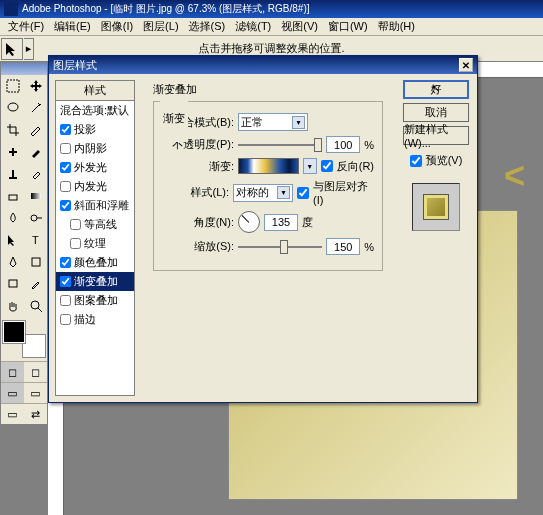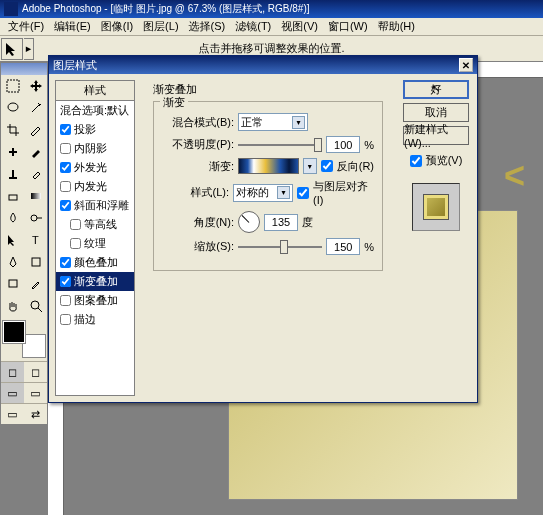--- a/index.html
+++ b/index.html
@@ -34,21 +34,21 @@
 .dlg-title{background:linear-gradient(#0a246a,#3a6ac0);color:#fff;height:18px;display:flex;align-items:center;padding:0 4px;justify-content:space-between;}
 .dlg-close{width:14px;height:14px;background:#ece9d8;color:#000;display:flex;align-items:center;justify-content:center;border:1px outset #fff;font-weight:bold;font-size:10px;}
 .dlg-body{flex:1;display:flex;padding:6px;gap:12px;}
 .styles-col{width:80px;border:1px solid #808080;background:#fff;display:flex;flex-direction:column;}
 .styles-header{background:#ece9d8;border-bottom:1px solid #808080;text-align:center;padding:2px 0;}
 .style-item{padding:2px 4px;display:flex;align-items:center;gap:3px;}
 .style-item.sel{background:#0a246a;color:#fff;}
 .style-item input{width:11px;height:11px;}
 .mid-col{flex:1;padding:2px 6px;}
 .fieldset{border:1px solid #aca899;padding:6px 8px 10px;margin-top:2px;position:relative;}
-.fieldset-title{position:absolute;top:-7px;left:6px;background:#ece9d8;padding:0 3px;}
+.fieldset-title{position:absolute;top:-7px;left:6px;background:#ece9d8;padding:16px 3px;}
 .row{display:flex;align-items:center;margin:5px 0;gap:4px;}
 .row label{text-align:right;}
 .select{border:1px solid #7f9db9;background:#fff;height:17px;padding:8px 2px;display:flex;align-items:center;justify-content:space-between;min-width:60px;}
 .select .arr{width:13px;height:13px;background:#dbe4f0;border:1px solid #7f9db9;display:flex;align-items:center;justify-content:center;font-size:8px;}
 .slider{flex:1;height:14px;position:relative;display:flex;align-items:center;}
 .slider .track{height:2px;background:#808080;width:100%;}
 .slider .thumb{position:absolute;width:8px;height:14px;background:#ece9d8;border:1px solid #666;top:0;}
 .num{width:34px;height:17px;border:1px solid #7f9db9;background:#fff;text-align:center;}
 .grad-prev{flex:1;height:16px;border:1px solid #666;background:linear-gradient(90deg,#05183f 0%,#1e52a8 15%,#fff 25%,#e8be3c 45%,#1e52a8 70%,#05183f 85%,#1e52a8 100%);}
 .grad-arr{width:14px;height:16px;border:1px solid #7f9db9;background:#dbe4f0;display:flex;align-items:center;justify-content:center;font-size:8px;}

